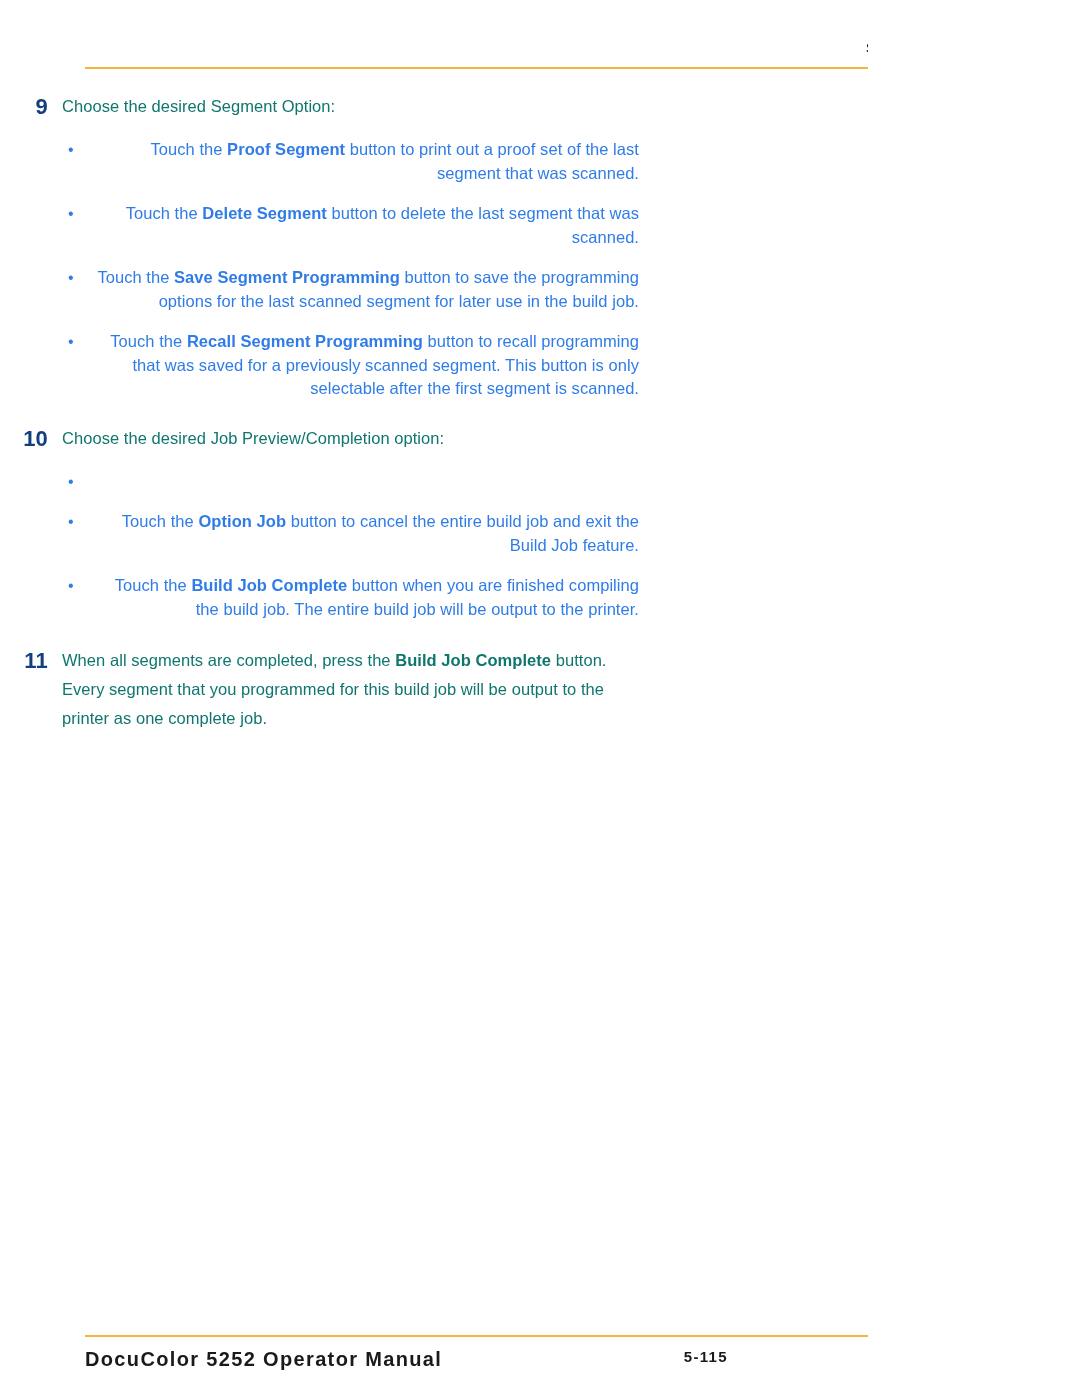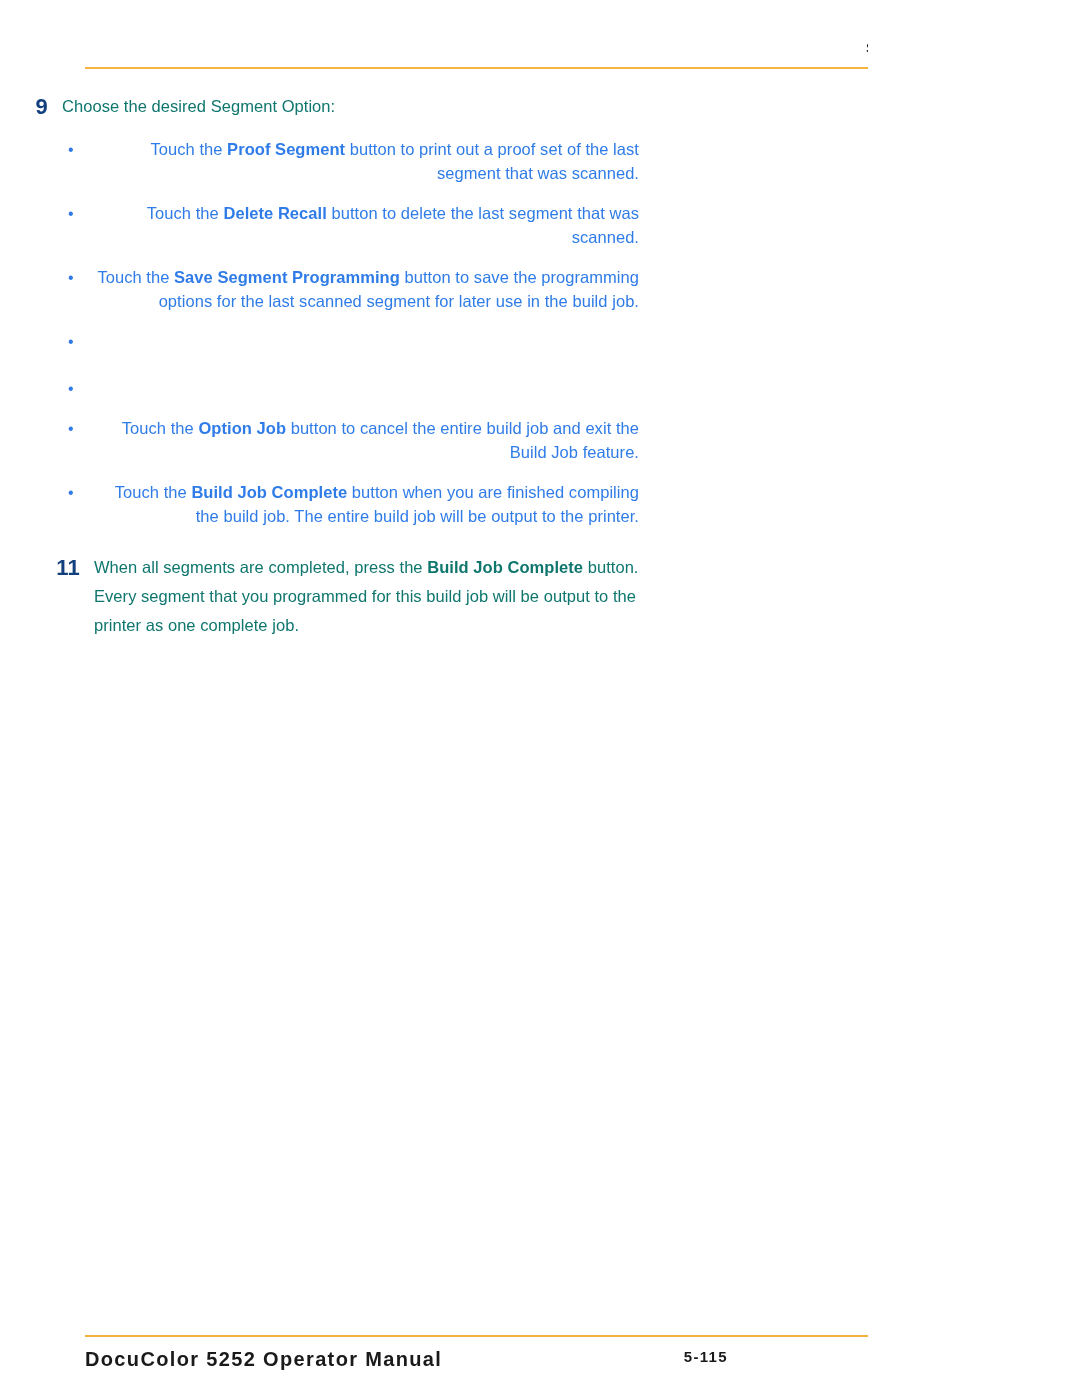--- a/index.html
+++ b/index.html
@@ -142,21 +142,21 @@
     text-align: right;
   }
   .bullet-text b { font-weight: bold; }
 
   .bullets-block {
     margin-left: 62px;
     margin-top: 0px;
   }
 
   .step-gap-10 { margin-top: 23px; }
-  .step-gap-11 { margin-top: 25px; padding-left: 32px; }
+  .step-gap-11 { margin-top: 25px; }
 
   
   .footer-rule {
     position: absolute;
     left: 85px;
     top: 1335px;
     width: 855px;
     height: 2px;
     background: #f7b43c;
   }
@@ -201,32 +201,37 @@
           <div class="step-num">9</div>
           <div class="step-body">Choose the desired Segment Option:</div>
         </div>
         <ul class="bullets bullets-block">
           <li class="bullet">
             <span class="bullet-mark">•</span>
             <span class="bullet-text">Touch the <b>Proof Segment</b> button to print out a proof set of the last segment that was scanned.</span>
           </li>
           <li class="bullet">
             <span class="bullet-mark">•</span>
-            <span class="bullet-text">Touch the <b>Delete Recall</b> button to delete the last segment that was scanned.</span>
+            <span class="bullet-text">Touch the <b>Delete Segment</b> button to delete the last segment that was scanned.</span>
           </li>
           <li class="bullet">
             <span class="bullet-mark">•</span>
             <span class="bullet-text">Touch the <b>Save Segment Programming</b> button to save the programming options for the last scanned segment for later use in the build job.</span>
           </li>
           <li class="bullet">
             <span class="bullet-mark">•</span>
+            <span class="bullet-text">Touch the <b>Recall Segment Programming</b> button to recall programming that was saved for a previously scanned segment. This button is only selectable after the first segment is scanned.</span>
           </li>
         </ul>
       </div>
       <div class="step step-gap-10">
+        <div class="step-row">
+          <div class="step-num">10</div>
+          <div class="step-body">Choose the desired Job Preview/Completion option:</div>
+        </div>
         <ul class="bullets bullets-block">
           <li class="bullet">
             <span class="bullet-mark">•</span>
           </li>
           <li class="bullet">
             <span class="bullet-mark">•</span>
             <span class="bullet-text">Touch the <b>Option Job</b> button to cancel the entire build job and exit the Build Job feature.</span>
           </li>
           <li class="bullet">
             <span class="bullet-mark">•</span>

